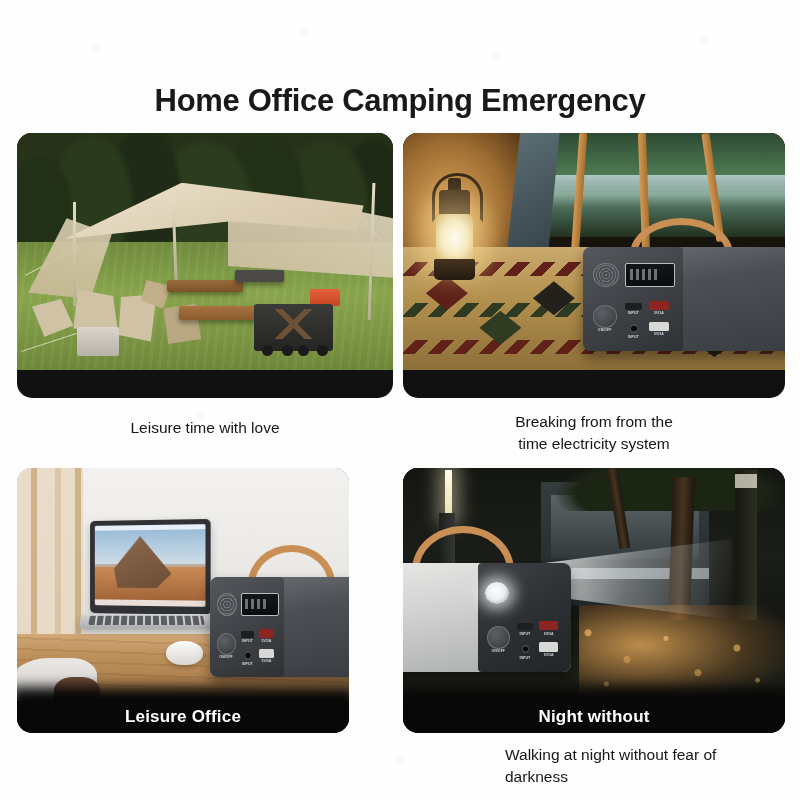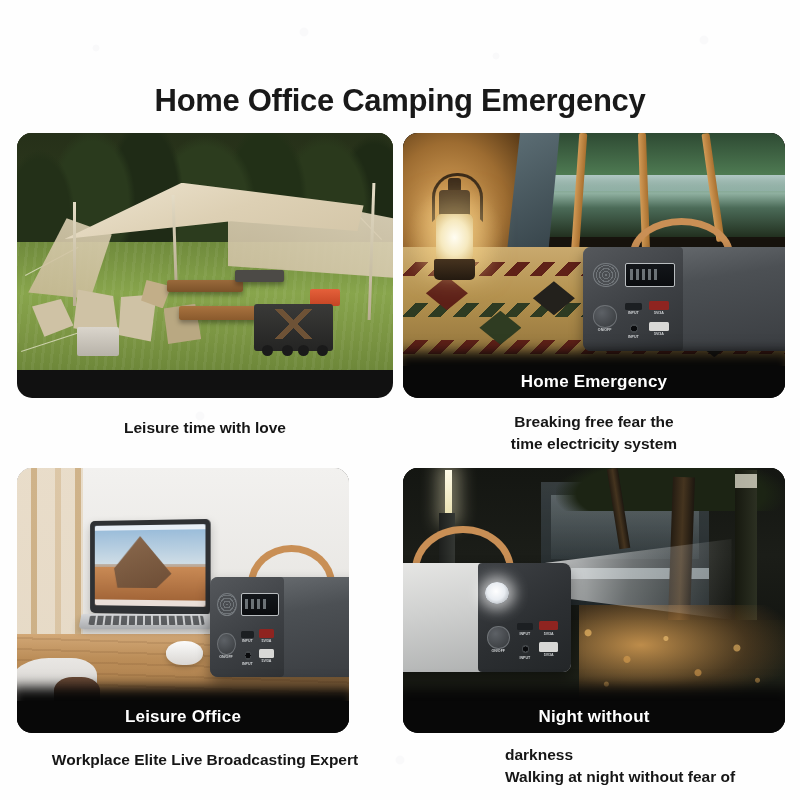--- a/index.html
+++ b/index.html
@@ -82,21 +82,21 @@
   .caption-bar span {
     color: #ffffff;
     font-size: 17px;
     font-weight: bold;
     letter-spacing: 0.2px;
   }
 
   .subcaption {
     position: absolute;
     font-size: 15.5px;
-    font-weight: bold;
+    font-weight: normal;
     color: #161616;
     line-height: 1.42;
   }
   .sub-tl { left: 17px;  top: 417px; width: 376px; text-align: center; }
   .sub-tr { left: 403px; top: 411px; width: 382px; text-align: center; }
   .sub-bl { left: 17px;  top: 749px; width: 376px; text-align: center; }
   .sub-br { left: 505px; top: 744px; width: 280px; text-align: left; }
 
   
   .sc-camp { position:absolute; inset:0; background:#7d8a5a; }
@@ -404,26 +404,23 @@
             <div class="dc-jack" style="left:47%; top:74%; width:8%; height:9%;"></div>
             <span class="port-lbl" style="left:40%; top:86%; width:21%;">INPUT</span>
             <div class="port red" style="left:66%; top:52%; width:20%; height:9%;"></div>
             <span class="port-lbl" style="left:64%; top:63%; width:24%;">5V/3A</span>
             <div class="port white" style="left:66%; top:72%; width:20%; height:9%;"></div>
             <span class="port-lbl" style="left:64%; top:83%; width:24%;">5V/3A</span>
           </div>
         </div>
       </div>
     </div>
-    <div class="caption-bar">
-      <span>Home Emergency</span>
-    </div>
   </div>
   <div class="subcaption sub-tr">
-    <div>Breaking free fear the</div>
+    <div>Breaking from from the</div>
     <div>time electricity system</div>
   </div>
 
   <div class="panel panel-bl">
     <div class="photo">
       <div class="sc-office">
         <div class="off-wall"></div>
         <div class="off-window"></div>
         <div class="off-desk"></div>
 
@@ -463,21 +460,20 @@
             <div class="port white" style="left:66%; top:72%; width:20%; height:9%;"></div>
             <span class="port-lbl" style="left:64%; top:83%; width:24%;">5V/3A</span>
           </div>
         </div>
       </div>
     </div>
     <div class="caption-bar">
       <span>Leisure Office</span>
     </div>
   </div>
-  <div class="subcaption sub-bl">Workplace Elite Live Broadcasting Expert</div>
 
   <div class="panel panel-br">
     <div class="photo">
       <div class="sc-night">
         <div class="nt-bg"></div>
         <div class="nt-building"></div>
         <div class="nt-glassbar"></div>
         <div class="nt-canopy"></div>
         <div class="nt-tree nt-tree-1"></div>
         <div class="nt-tree nt-tree-2"></div>
@@ -507,17 +503,17 @@
             <span class="port-lbl" style="left:64%; top:84%; width:24%;">5V/3A</span>
           </div>
         </div>
       </div>
     </div>
     <div class="caption-bar">
       <span>Night without</span>
     </div>
   </div>
   <div class="subcaption sub-br">
+    <div>Walking at night without fear of</div>
     <div>darkness</div>
-    <div>Walking at night without fear of</div>
   </div>
 
 </div>
 
 </body></html>

